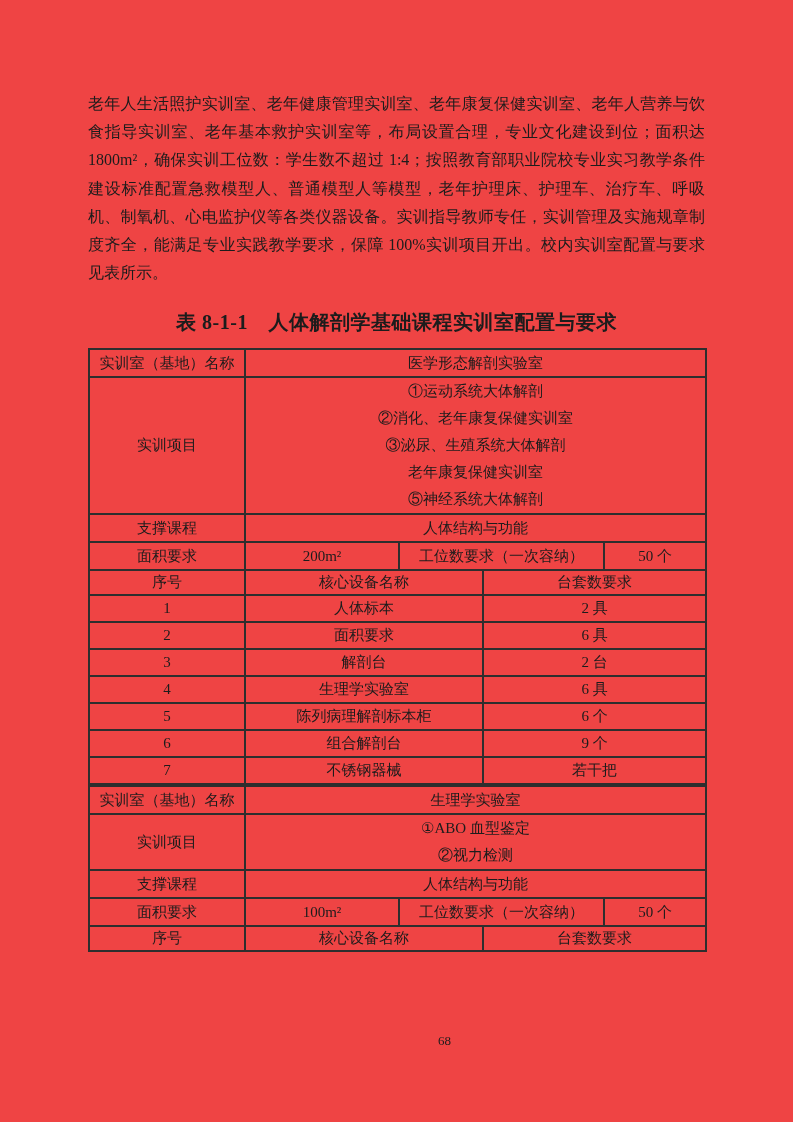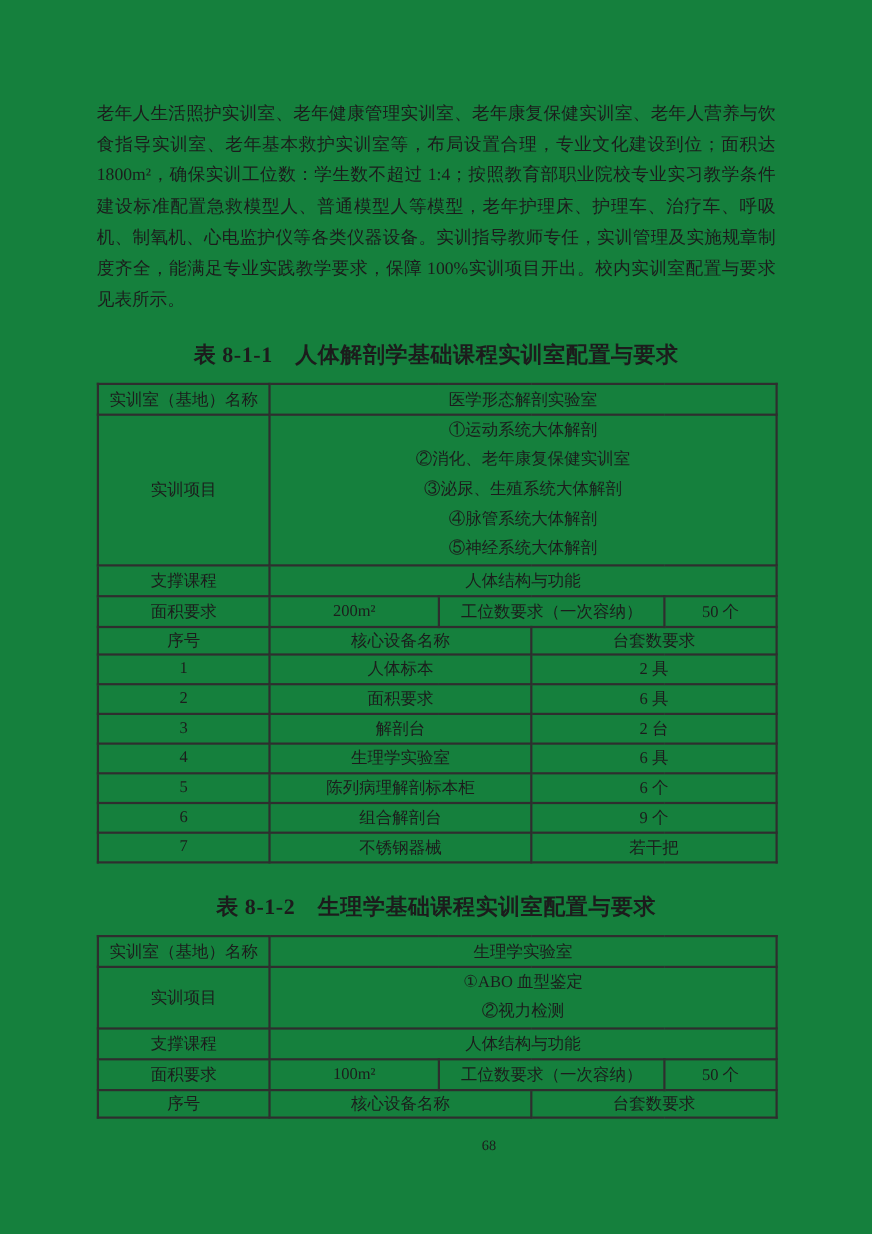--- a/index.html
+++ b/index.html
@@ -1,17 +1,17 @@
 <!DOCTYPE html>
 <html><head>
 <meta charset="utf-8">
 <style>
   html,body { margin:0; padding:0; background:#e8e8e8; }
   .page {
-    width:793px; height:1122px; margin:0 auto; background:#15803d;
+    width:793px; height:1122px; margin:0 auto; background:#ef4444;
     position:relative; overflow:hidden;
     font-family:"Liberation Serif","DejaVu Serif",serif;
     color:#1c1c1c;
   }
   .content { position:absolute; left:88px; top:0; width:617px; }
   .para {
     margin:90px 0 0 0; font-size:16px; line-height:28.2px;
     text-align:justify; text-justify:inter-ideograph;
   }
   .tbl-caption {
@@ -61,21 +61,21 @@
           <tr class="h28">
         <td>实训室（基地）名称</td>
         <td colspan="4" class="left-cell">医学形态解剖实验室</td>
       </tr>
       <tr>
         <td>实训项目</td>
         <td colspan="4" class="proj-cell">
           <div class="proj-line">①运动系统大体解剖</div>
           <div class="proj-line">②消化、老年康复保健实训室</div>
           <div class="proj-line">③泌尿、生殖系统大体解剖</div>
-          <div class="proj-line">④脉管系统大体解剖</div>
+          <div class="proj-line">老年康复保健实训室</div>
           <div class="proj-line">⑤神经系统大体解剖</div>
         </td>
       </tr>
       <tr class="h28">
         <td>支撑课程</td>
         <td colspan="4" class="course-val">人体结构与功能</td>
       </tr>
       <tr class="h28">
         <td>面积要求</td>
         <td class="area-val">200m²</td>
@@ -118,21 +118,20 @@
         <td colspan="2">9 个</td>
       </tr>
       <tr class="h27">
         <td>7</td>
         <td colspan="2">不锈钢器械</td>
         <td colspan="2">若干把</td>
       </tr>
     </tbody>
       </table>
 
-    <div class="tbl-caption" style="margin-top:26px;">表 8-1-2　生理学基础课程实训室配置与要求</div>
 
     <table class="doc">
       <colgroup>
         <col style="width:156px">
           <col style="width:154px">
           <col style="width:84px">
         <col style="width:121px">
           <col style="width:102px">
       </colgroup>
       <tbody>

